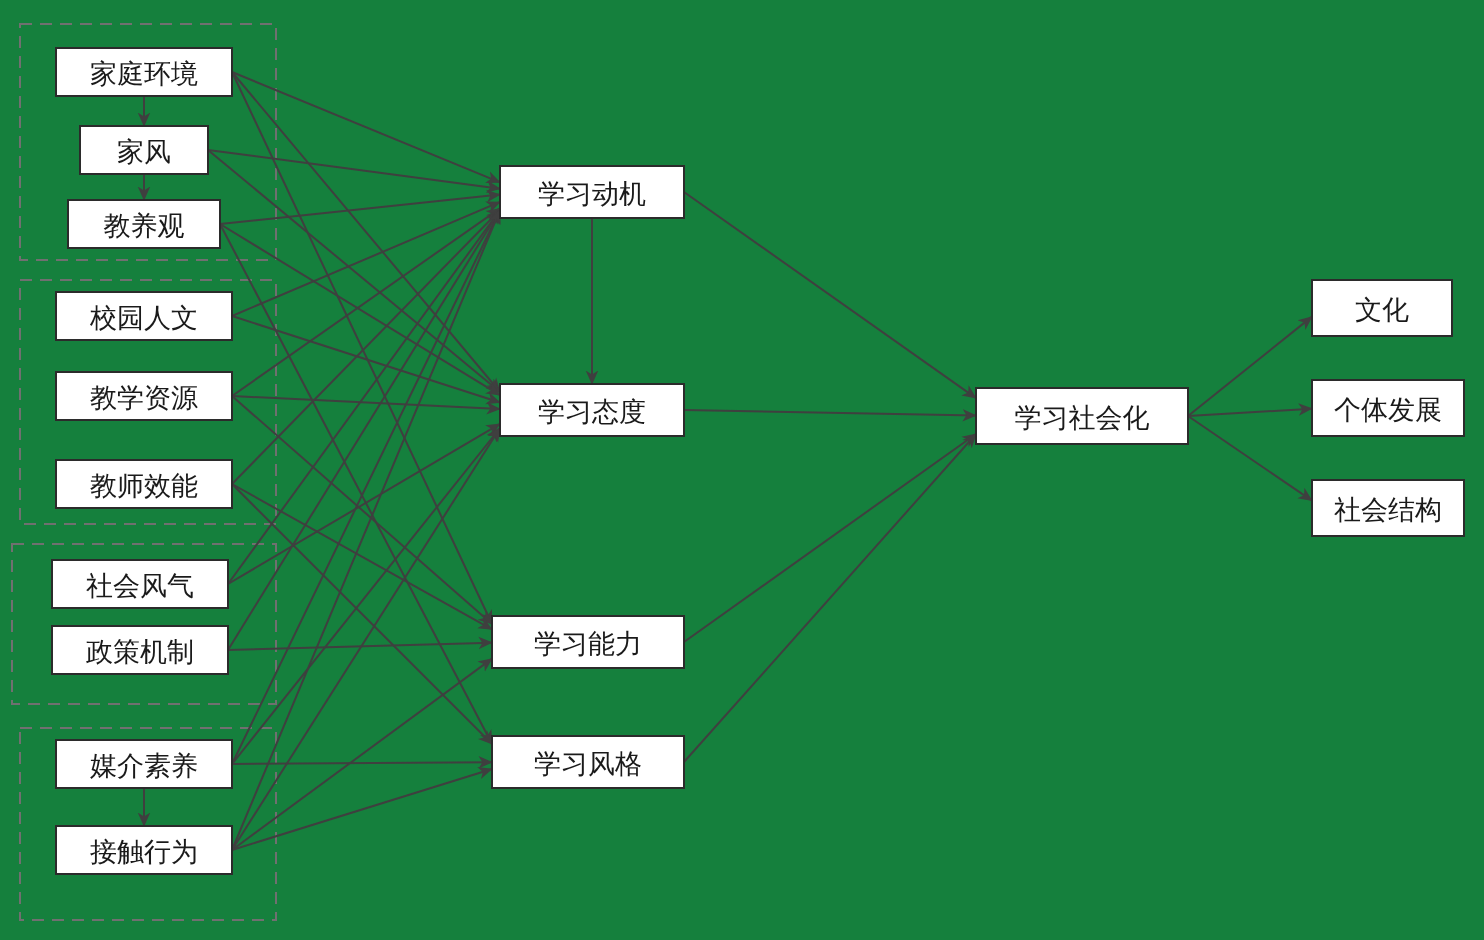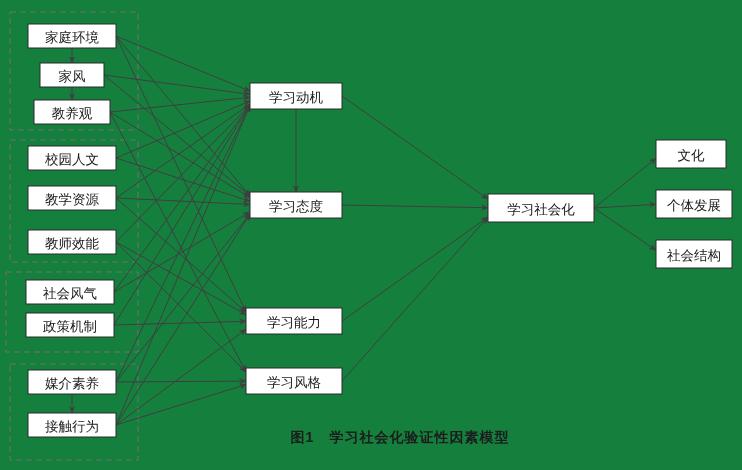--- a/index.html
+++ b/index.html
@@ -151,14 +151,13 @@
         <g>
           <rect x="656" y="190" width="76" height="28" fill="#ffffff" stroke="#2b2b2b" stroke-width="1"></rect>
           <text x="694" y="205" text-anchor="middle" dominant-baseline="central" font-size="13.5" fill="#1a1a1a">个体发展</text>
         </g>
         <g>
           <rect x="656" y="240" width="76" height="28" fill="#ffffff" stroke="#2b2b2b" stroke-width="1"></rect>
           <text x="694" y="255" text-anchor="middle" dominant-baseline="central" font-size="13.5" fill="#1a1a1a">社会结构</text>
         </g>
       </g>
   </svg>
-  <div class="caption">图1　学习社会化验证性因素模型</div>
 </div>
 
 </body></html>

